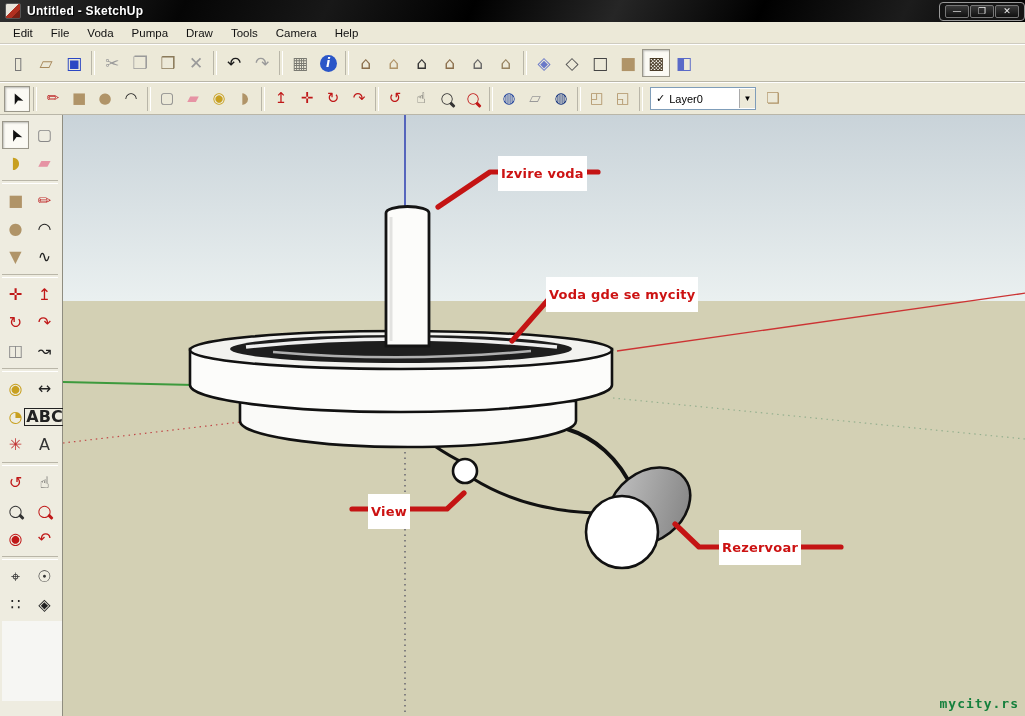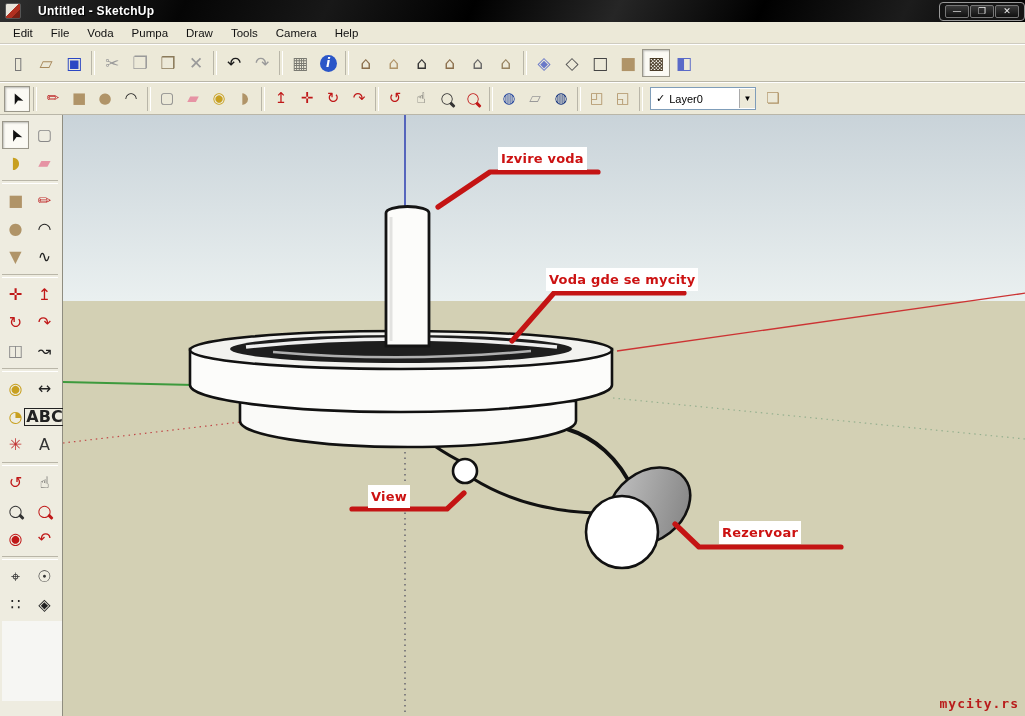--- a/index.html
+++ b/index.html
@@ -1,20 +1,20 @@
 <!DOCTYPE html>
 <html><head>
 <meta charset="utf-8">
 <style>
   html,body{margin:0;padding:0;}
   body{width:1025px;height:716px;overflow:hidden;font-family:"Liberation Sans",sans-serif;background:#ece9d8;}
   .window{width:1025px;height:716px;display:flex;flex-direction:column;position:relative;}
 
   
-  .titlebar{height:22px;flex:0 0 22px;display:flex;align-items:center;padding-left:5px;gap:17px;
+  .titlebar{height:22px;flex:0 0 22px;display:flex;align-items:center;padding-left:5px;gap:6px;
     background:linear-gradient(115deg,#303030 0%,#050505 18%,#181818 32%,#000 46%,#262626 60%,#000 74%,#1c1c1c 88%,#000 100%);
     color:#fff;font-weight:bold;font-size:12px;}
   .appicon{width:14px;height:14px;border-radius:2px;background:linear-gradient(135deg,#e8e4da 0 45%,#b03020 45% 70%,#7a2014 70% 100%);border:1px solid #555;}
   .title{text-shadow:1px 1px 1px #000;letter-spacing:.3px;}
   .winbtns{margin-left:auto;display:flex;gap:1px;padding:0 5px;border:1px solid #9a9a9a;border-radius:4px;background:#141414;height:17px;align-items:center;}
   .wb{width:24px;height:13px;border:1px solid #777;border-radius:2px;background:linear-gradient(#3a3a3a,#101010);color:#eee;font-size:9px;line-height:10px;padding:0;cursor:default;font-family:"DejaVu Sans",sans-serif;}
 
   
   .menubar{height:21px;flex:0 0 21px;background:#ece9d8;display:flex;align-items:center;padding-left:4px;border-bottom:1px solid #cfccc0;}
   .menu-item{background:none;border:none;font-family:"Liberation Sans",sans-serif;font-size:11.5px;color:#111;padding:2px 9px;cursor:default;}
@@ -41,26 +41,26 @@
   
   .main{flex:1;display:flex;min-height:0;}
   .palette{width:62px;flex:0 0 62px;background:#eeece0;border-right:1px solid #8f8d80;display:flex;flex-wrap:wrap;align-content:flex-start;padding-top:6px;}
   .palette .tbtn{width:27px;height:28px;margin-left:2px;}
   .palette .g{font-size:16px;}
   i.hsep{display:block;width:56px;height:2px;margin:3px 0 3px 2px;border-top:1px solid #b9b6a8;border-bottom:1px solid #fff;}
   .palette-bottom{width:56px;height:80px;background:#f6f6f3;margin:2px 0 0 2px;flex:1 0 56px;}
 
   .viewport{position:relative;flex:1;overflow:hidden;}
   .viewport svg{position:absolute;left:0;top:0;}
-  .vlabel{position:absolute;color:#cc1212;background:#fff;font:bold 13px "DejaVu Sans",sans-serif;padding:4px 3px;letter-spacing:.2px;white-space:nowrap;}
+  .vlabel{position:absolute;color:#cc1212;background:#fff;font:bold 13px "DejaVu Sans",sans-serif;padding:10px 3px;letter-spacing:.2px;white-space:nowrap;margin-top:9px;}
   .lbl-izvire{left:435px;top:32px;}
   .lbl-voda{left:483px;top:153px;}
   .lbl-pumpa{left:305px;top:370px;}
   .lbl-rezervoar{left:656px;top:406px;}
-  .watermark{position:absolute;right:6px;bottom:5px;font:bold 13px "DejaVu Sans Mono",monospace;color:#b91c1c;letter-spacing:1px;}
+  .watermark{position:absolute;right:6px;bottom:5px;font:bold 13px "DejaVu Sans Mono",monospace;color:#15803d;letter-spacing:1px;}
 </style>
 </head>
 <body>
 
 <div class="window">
 
   <div class="titlebar">
     <span class="appicon"></span>
     <span class="title">Untitled - SketchUp</span>
     <span class="winbtns">

